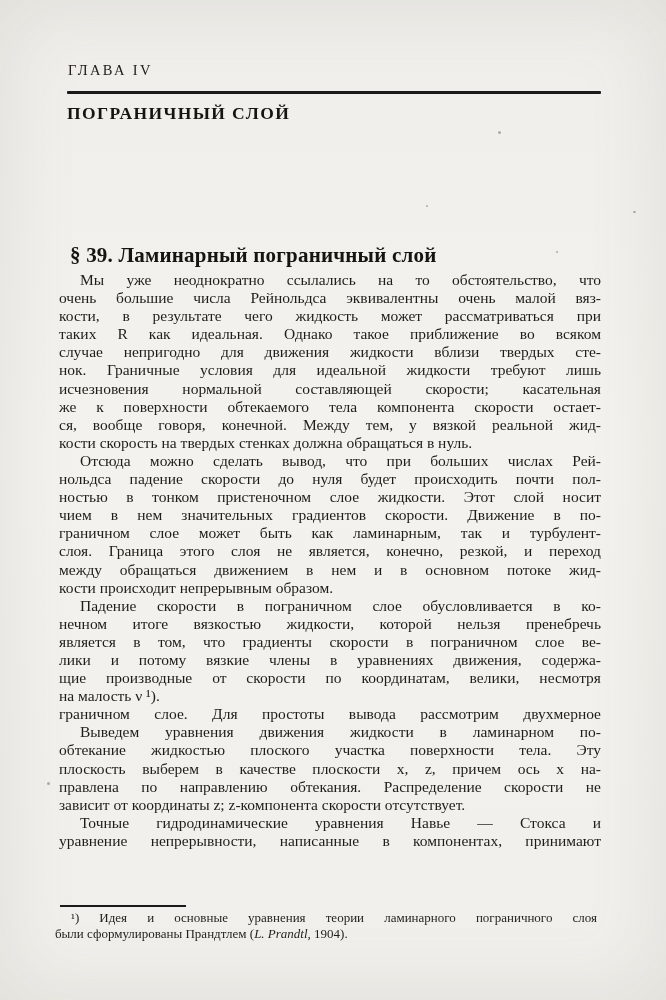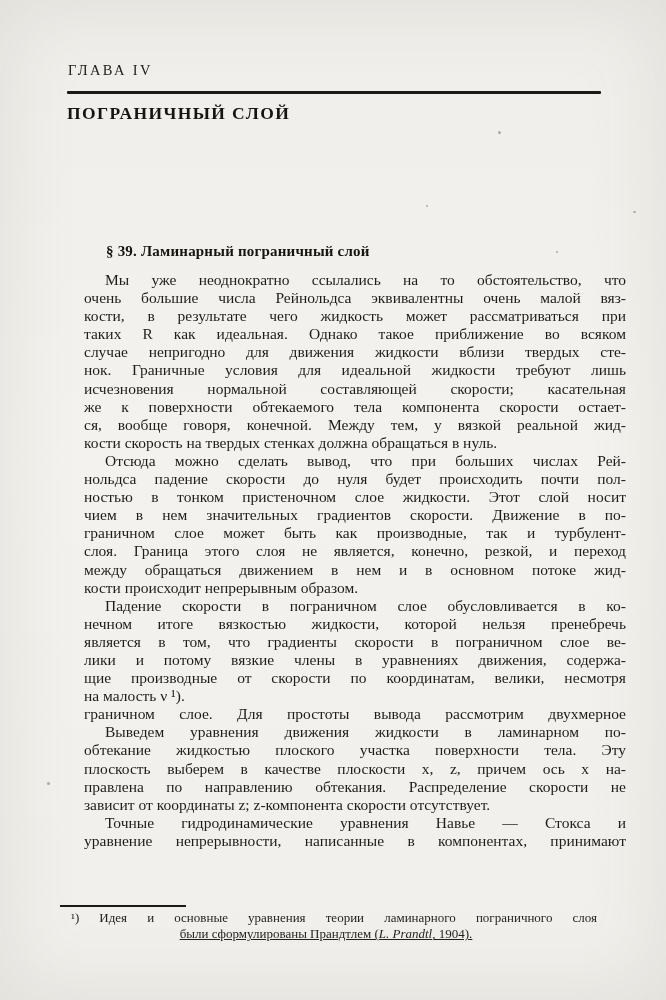--- a/index.html
+++ b/index.html
@@ -22,44 +22,44 @@
   .head-rule{
     position:absolute;left:67px;top:91px;width:534px;height:3px;
     background:#1b1a18;border-radius:1px;
   }
   .page-title{
     position:absolute;left:67px;top:103px;
     font-size:17.5px;font-weight:bold;letter-spacing:1.4px;color:#15140f;
   }
   .section-heading{
     position:absolute;left:70px;top:243px;
-    font-size:15px;font-weight:bold;letter-spacing:.2px;color:#15140f;margin-left:36px;
+    font-size:21px;font-weight:bold;letter-spacing:.2px;color:#15140f;
   }
   .body-text{
     position:absolute;left:59px;top:271px;width:542px;
-    font-size:15.5px;line-height:18.1px;color:#1e1d1a;margin-left:25px;
+    font-size:15.5px;line-height:18.1px;color:#1e1d1a;
   }
   .para{margin:0;padding:0;}
   .line{
     height:18.1px;
     text-align:justify;
     text-align-last:justify;
   }
   .line.indent{padding-left:21px;}
   .line.last{text-align-last:left;}
   .fn-rule{
     position:absolute;left:60px;top:905px;width:126px;height:2px;
     background:#1b1a18;
   }
   .footnote{
     position:absolute;left:55px;top:910px;width:542px;
     font-size:13px;line-height:16.4px;color:#201f1c;
   }
   .fn-line1{padding-left:16px;text-align:justify;text-align-last:justify;}
-  .fn-line2{text-align:center;text-decoration:underline;}
+  .fn-line2{text-align:left;}
   .speck{position:absolute;background:#807c73;border-radius:50%;width:3px;height:3px;opacity:.6;}
   .s1{left:498px;top:131px;}
   .s2{left:633px;top:211px;width:3px;height:2px;}
   .s3{left:556px;top:251px;width:2px;height:2px;}
   .s4{left:47px;top:782px;width:3px;height:3px;}
   .s5{left:426px;top:205px;width:2px;height:2px;}
 </style>
 </head>
 <body>
 
@@ -84,21 +84,21 @@
         <div class="line">исчезновения нормальной составляющей скорости; касательная</div>
         <div class="line">же к поверхности обтекаемого тела компонента скорости остает-</div>
         <div class="line">ся, вообще говоря, конечной. Между тем, у вязкой реальной жид-</div>
         <div class="line last">кости скорость на твердых стенках должна обращаться в нуль.</div>
       </div>
       <div class="para">
         <div class="line indent">Отсюда можно сделать вывод, что при больших числах Рей-</div>
         <div class="line">нольдса падение скорости до нуля будет происходить почти пол-</div>
         <div class="line">ностью в тонком пристеночном слое жидкости. Этот слой носит</div>
         <div class="line">чием в нем значительных градиентов скорости. Движение в по-</div>
-        <div class="line">граничном слое может быть как производные, так и турбулент-</div>
+        <div class="line">граничном слое может быть как ламинарным, так и турбулент-</div>
         <div class="line">слоя. Граница этого слоя не является, конечно, резкой, и переход</div>
         <div class="line">между обращаться движением в нем и в основном потоке жид-</div>
         <div class="line last">кости происходит непрерывным образом.</div>
       </div>
       <div class="para">
         <div class="line indent">Падение скорости в пограничном слое обусловливается в ко-</div>
         <div class="line">нечном итоге вязкостью жидкости, которой нельзя пренебречь</div>
         <div class="line">является в том, что градиенты скорости в пограничном слое ве-</div>
         <div class="line">лики и потому вязкие члены в уравнениях движения, содержа-</div>
         <div class="line">щие производные от скорости по координатам, велики, несмотря</div>

